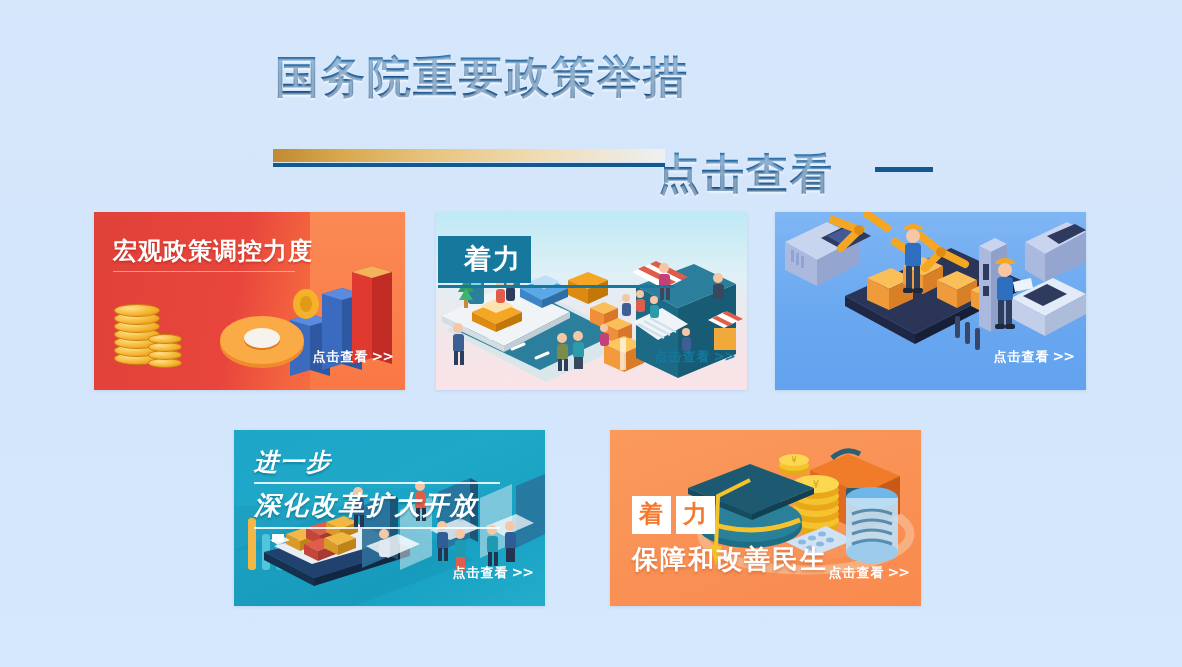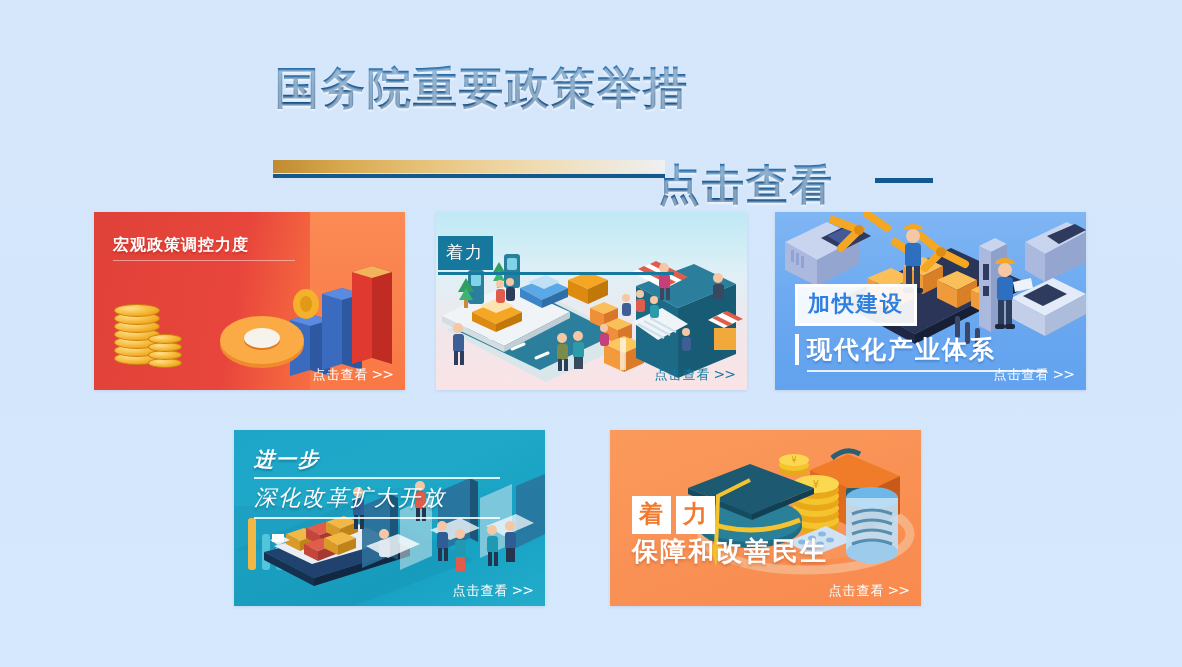--- a/index.html
+++ b/index.html
@@ -9,21 +9,21 @@
     background: #d5e7fc;
     font-family: "Liberation Sans", "DejaVu Sans", sans-serif;
   }
   #page {
     position: relative;
     width: 1182px; height: 667px;
     background: linear-gradient(180deg, #d6e7fc 0%, #d4e6fb 55%, #d6e8fd 100%);
   }
 
   
-  #header { position: absolute; left: 0; top: 48px; width: 1182px; height: 105px; margin-top: 11px; }
+  #header { position: absolute; left: 0; top: 48px; width: 1182px; height: 105px; }
   .title-line1 {
     position: absolute; left: 275px; top: 0px;
     font-size: 44px; font-weight: bold; letter-spacing: 2px;
     color: #1d5d9b;
     background: linear-gradient(180deg,#2f79b8 0%, #14558f 45%, #0d4277 100%);
     -webkit-background-clip: text; background-clip: text;
     -webkit-text-fill-color: transparent;
     text-shadow: 0 2px 2px rgba(255,255,255,0.55);
     white-space: nowrap;
     font-family: "DejaVu Sans", "Liberation Sans", sans-serif;
@@ -52,56 +52,56 @@
   }
 
   
   .card {
     position: absolute; overflow: hidden; cursor: pointer;
     box-shadow: 0 1px 3px rgba(30,70,130,0.12);
   }
   .card-art { position: absolute; inset: 0; }
   .card-label { position: absolute; z-index: 6; }
   .cta {
-    position: absolute; z-index: 8; right: 12px; bottom: 6px;
-    font-size: 13px; font-weight: normal; letter-spacing: 1px;
+    position: absolute; z-index: 8; right: 12px; bottom: 24px;
+    font-size: 13px; font-weight: bold; letter-spacing: 1px;
     color: #ffffff; white-space: nowrap;
     font-family: "DejaVu Sans", "Liberation Sans", sans-serif;
     text-align: center;
   }
   .cta .chev { letter-spacing: -1px; font-size: 14px; padding-left: 3px; }
 
   
   .shp { position: absolute; }
 
   
   #card1 { left: 94px; top: 212px; width: 311px; height: 178px;
            background: linear-gradient(100deg,#e04138 0%, #e8463c 46%, #f4663f 66%, #fb8652 100%); }
   #card1 .c1-pane { position:absolute; right:0; top:0; width:95px; height:100%;
                     background: linear-gradient(180deg,#fb8a55,#f97845); }
   #card1 .t-big { color:#fff; font-weight:bold; font-size:21px; letter-spacing:1px;
                   text-shadow:0 2px 2px rgba(150,20,10,.35);
                   font-family:"DejaVu Sans","Liberation Sans",sans-serif; }
-  #card1 .t-small { color:#fff; font-weight:bold; font-size:16px; letter-spacing:1px;
+  #card1 .t-small { color:#fff; font-weight:bold; font-size:24px; letter-spacing:1px;
                   text-shadow:0 2px 2px rgba(150,20,10,.35);
                   font-family:"DejaVu Sans","Liberation Sans",sans-serif; }
   #card1 .underline { margin-top:4px; width:182px; height:1px; background:rgba(255,255,255,.45); }
   
   .coin { position:absolute; width:46px; height:13px; border-radius:50%;
           background: radial-gradient(ellipse at 35% 30%, #ffe08a, #f5b12c 60%, #d88d14 100%);
           border:1px solid #c8830f; }
   .coin.sm { width:34px; height:10px; }
 
   
   #card2 { left: 436px; top: 212px; width: 311px; height: 178px;
            background: linear-gradient(180deg,#bfe9f5 0%, #dff0f6 35%, #f2e6ea 70%, #fae3e6 100%); }
   .tealbox { background:#15789c; color:#fff; }
   .whitebox { background:#ffffff; color:#15789c; }
   #card2 .lbl-wrap { display:flex; align-items:stretch; }
-  #card2 .lbl-a { padding:5px 9px 6px 8px; font-size:17px; font-weight:normal; letter-spacing:2px;
+  #card2 .lbl-a { padding:5px 9px 6px 26px; font-size:27px; font-weight:bold; letter-spacing:2px;
                   font-family:"DejaVu Sans","Liberation Sans",sans-serif; }
   #card2 .lbl-b { padding:5px 10px 6px 9px; font-size:23px; font-weight:bold; letter-spacing:2px;
                   font-family:"DejaVu Sans","Liberation Sans",sans-serif; }
   #card2 .lbl-rule { width:236px; height:3px; background:#15789c; margin-top:2px; }
   #card2 .cta { color:#15789c; }
 
   
   #card3 { left: 775px; top: 212px; width: 311px; height: 178px;
            background: linear-gradient(180deg,#7fb6f4 0%, #6aa8f0 55%, #62a2ee 100%); }
   #card3 .b1 { display:inline-block; border:3px solid #ffffff; background:rgba(255,255,255,.92);
@@ -111,37 +111,37 @@
   #card3 .b2row { display:flex; align-items:center; margin-top:7px; }
   #card3 .vbar { width:4px; height:31px; background:#ffffff; margin-right:8px; }
   #card3 .b2 { color:#ffffff; font-size:25px; font-weight:bold; letter-spacing:2px;
                text-shadow:0 2px 2px rgba(30,80,160,.35);
                font-family:"DejaVu Sans","Liberation Sans",sans-serif; }
   #card3 .b2rule { width:240px; height:2px; background:rgba(255,255,255,.85); margin-top:4px; margin-left:12px; }
 
   
   #card4 { left: 234px; top: 430px; width: 311px; height: 176px;
            background: linear-gradient(155deg,#1ea6c9 0%, #1fa8c7 40%, #18a2c4 70%, #2bb4cf 100%); }
-  #card4 .s1 { color:#fff; font-size:20px; font-weight:bold; font-style:italic; letter-spacing:2px;
+  #card4 .s1 { color:#fff; font-size:24px; font-weight:bold; font-style:italic; letter-spacing:2px;
                text-shadow:0 2px 2px rgba(10,80,100,.4);
                font-family:Liberation Serif, serif; }
   #card4 .rule { width:246px; height:2px; background:rgba(255,255,255,.85); margin:4px 0 4px 0;}
-  #card4 .s2 { color:#fff; font-size:22px; font-weight:normal; font-style:italic; letter-spacing:2px;
+  #card4 .s2 { color:#fff; font-size:26px; font-weight:bold; font-style:italic; letter-spacing:2px;
                text-shadow:0 2px 2px rgba(10,80,100,.4);
                font-family:"DejaVu Sans","Liberation Sans",sans-serif; }
   #card4 .rule2 { width:246px; height:2px; background:rgba(255,255,255,.85); margin-top:4px; }
 
   
   #card5 { left: 610px; top: 430px; width: 311px; height: 176px;
            background: linear-gradient(160deg,#fb9a5b 0%, #f99256 45%, #f98a4e 100%); }
   #card5 .zl { display:flex; gap:5px; }
   #card5 .zl span { background:#ffffff; color:#f4792e; font-size:24px; font-weight:bold;
                     padding:2px 7px 4px 7px; letter-spacing:1px;
                     font-family:"DejaVu Sans","Liberation Sans",sans-serif; }
-  #card5 .m2 { color:#ffffff; font-size:26px; font-weight:bold; letter-spacing:2px; 
+  #card5 .m2 { color:#ffffff; font-size:26px; font-weight:bold; letter-spacing:2px; margin-top:8px;
                text-shadow:0 2px 3px rgba(170,70,20,.4);
                font-family:"DejaVu Sans","Liberation Sans",sans-serif; }
 </style>
 </head>
 <body>
 
 <div id="page">
 
   <div id="header">
     <div class="title-line1">国务院重要政策举措</div>
@@ -411,28 +411,20 @@
           <circle cx="230" cy="58" r="7" fill="#f6c7a4"></circle>
           <rect x="222" y="65" width="16" height="24" rx="4" fill="#2f6fc0"></rect>
           <rect x="223" y="88" width="6" height="26" fill="#2c3e5c"></rect>
           <rect x="231" y="88" width="6" height="26" fill="#2c3e5c"></rect>
           <rect x="220" y="112" width="10" height="5" rx="2" fill="#1c2840"></rect>
           <rect x="230" y="112" width="10" height="5" rx="2" fill="#1c2840"></rect>
           <polygon points="238,70 256,66 258,76 240,80" fill="#eef3fb"></polygon>
         </g>
       </svg>
     </div>
-    <div class="card-label" style="left:20px; top:72px;">
-      <div class="b1">加快建设</div>
-      <div class="b2row">
-        <div class="vbar"></div>
-        <div class="b2">现代化产业体系</div>
-      </div>
-      <div class="b2rule"></div>
-    </div>
     <div class="cta">
       <span>点击查看</span><span class="chev">&gt;&gt;</span>
     </div>
   </div>
 
   <div class="card" id="card4">
     <div class="card-art">
       <svg width="311" height="176" style="position:absolute;inset:0">
 
         <polygon points="0,76 120,76 60,120 0,120" fill="#1d9bbd" opacity=".6"></polygon>

